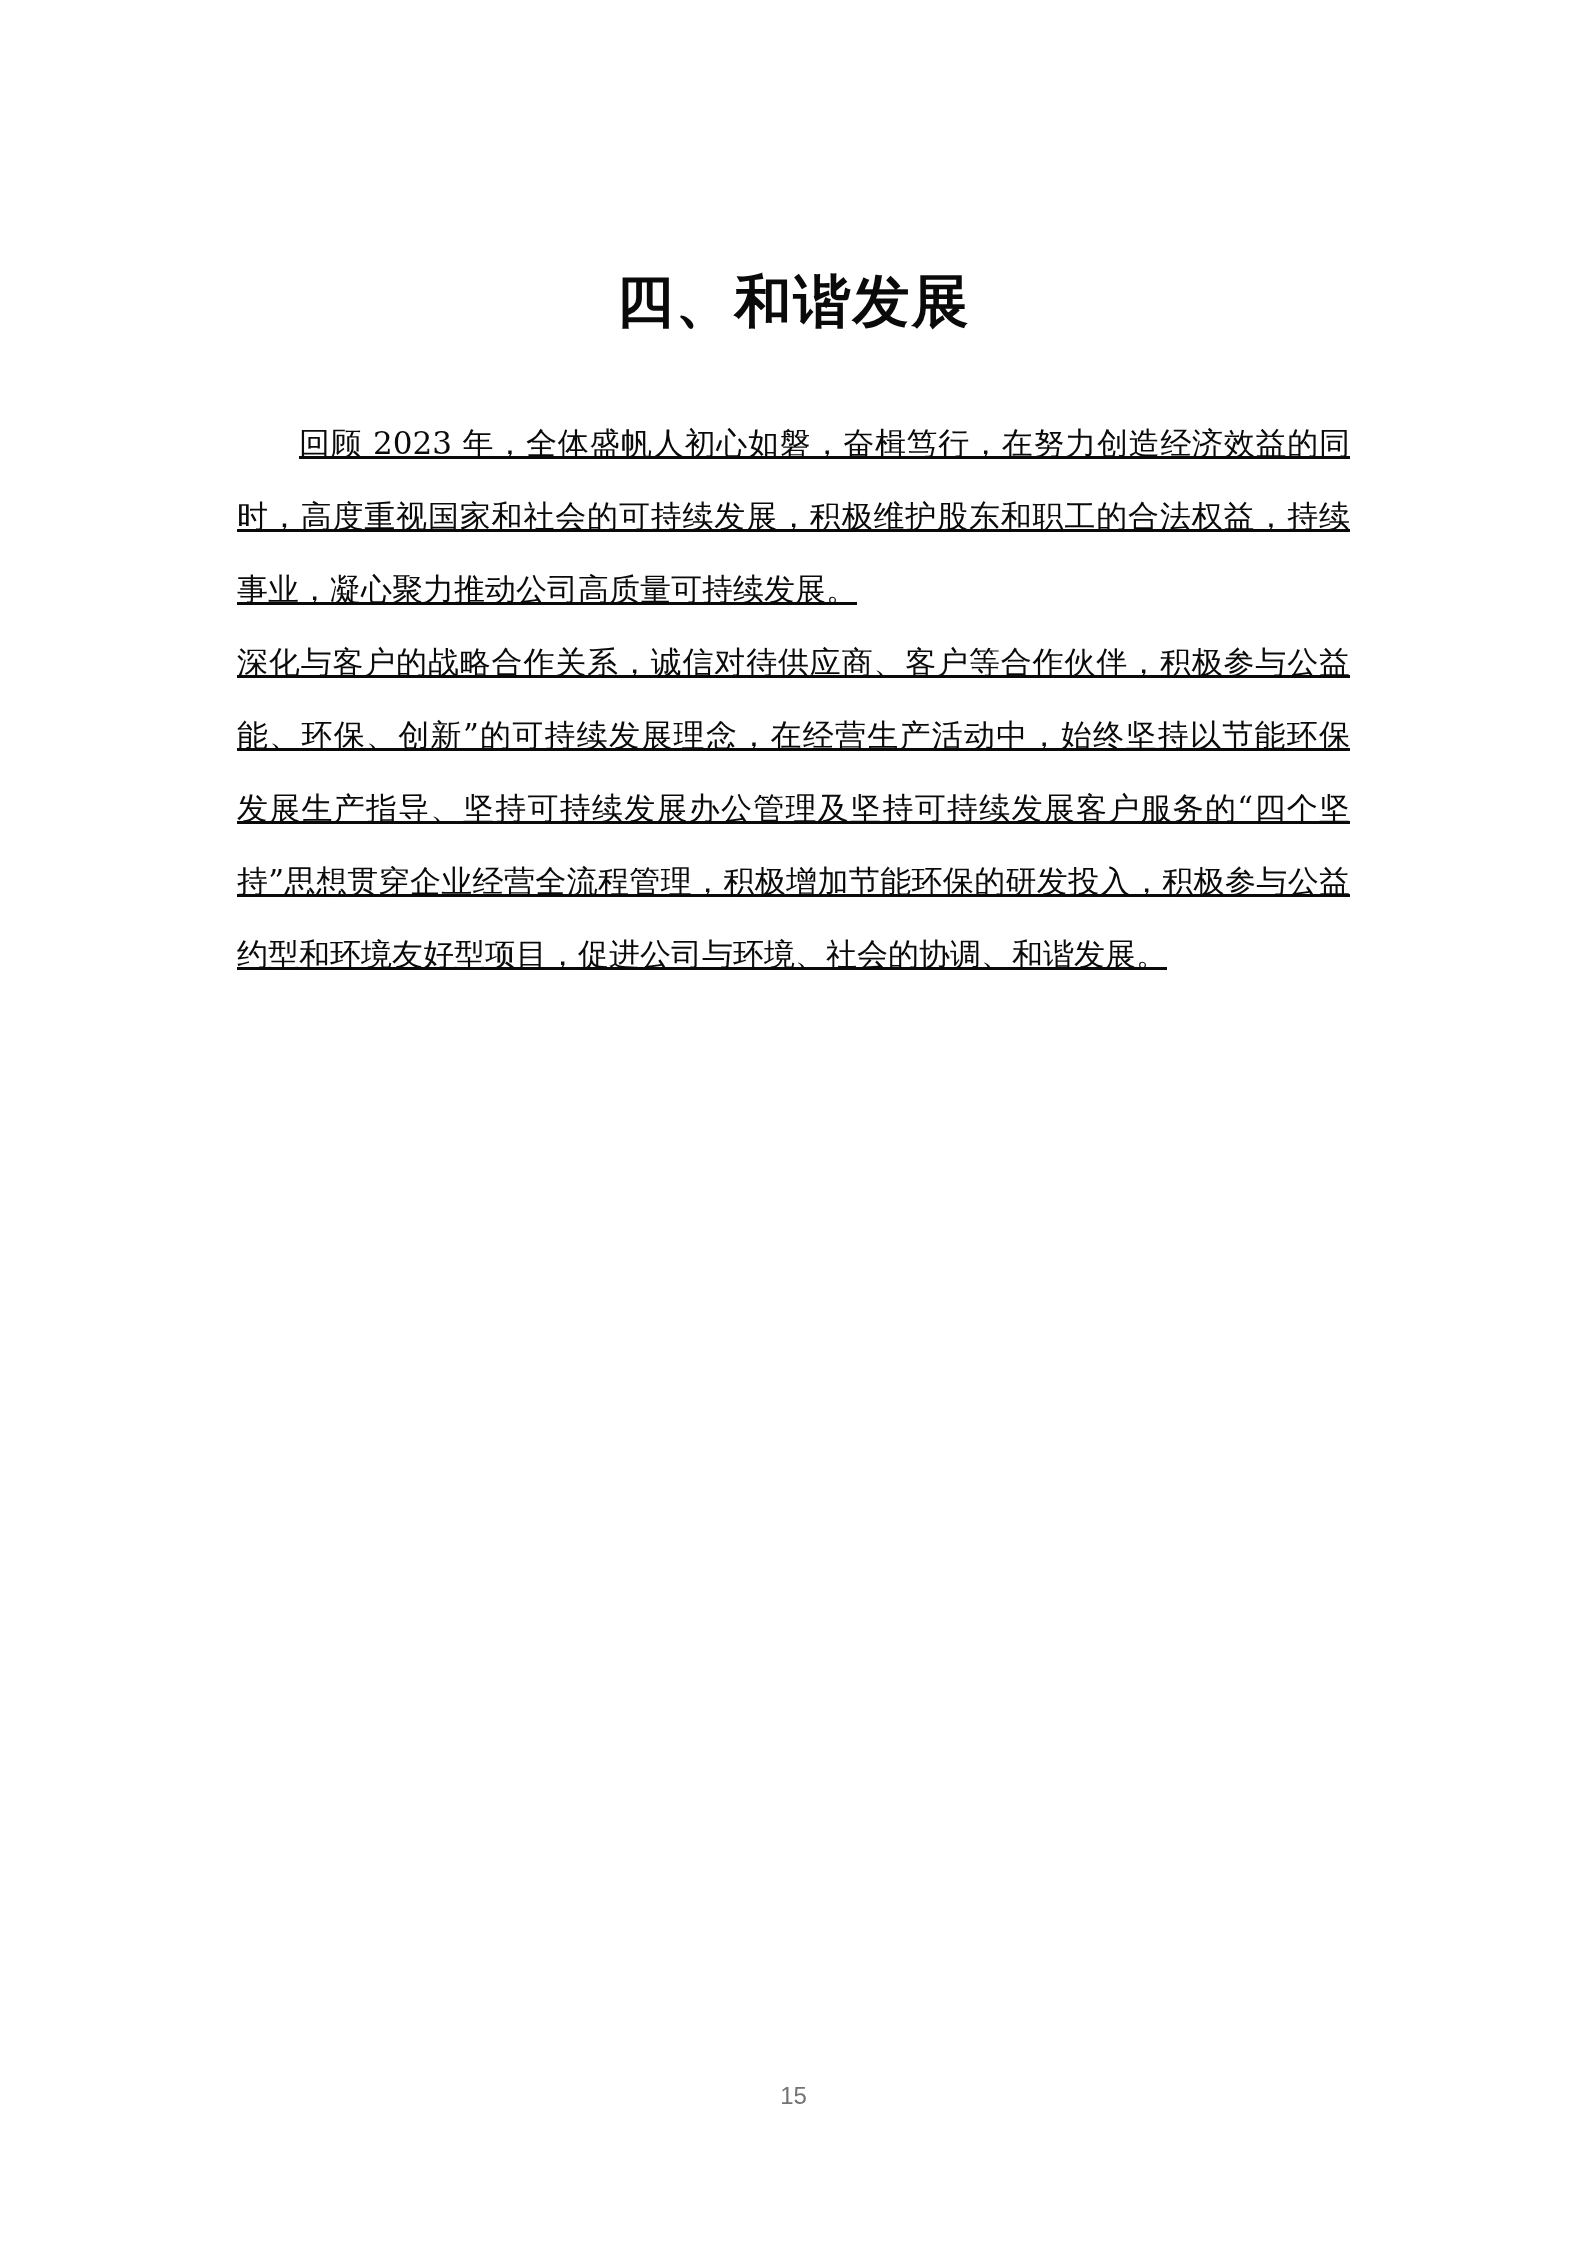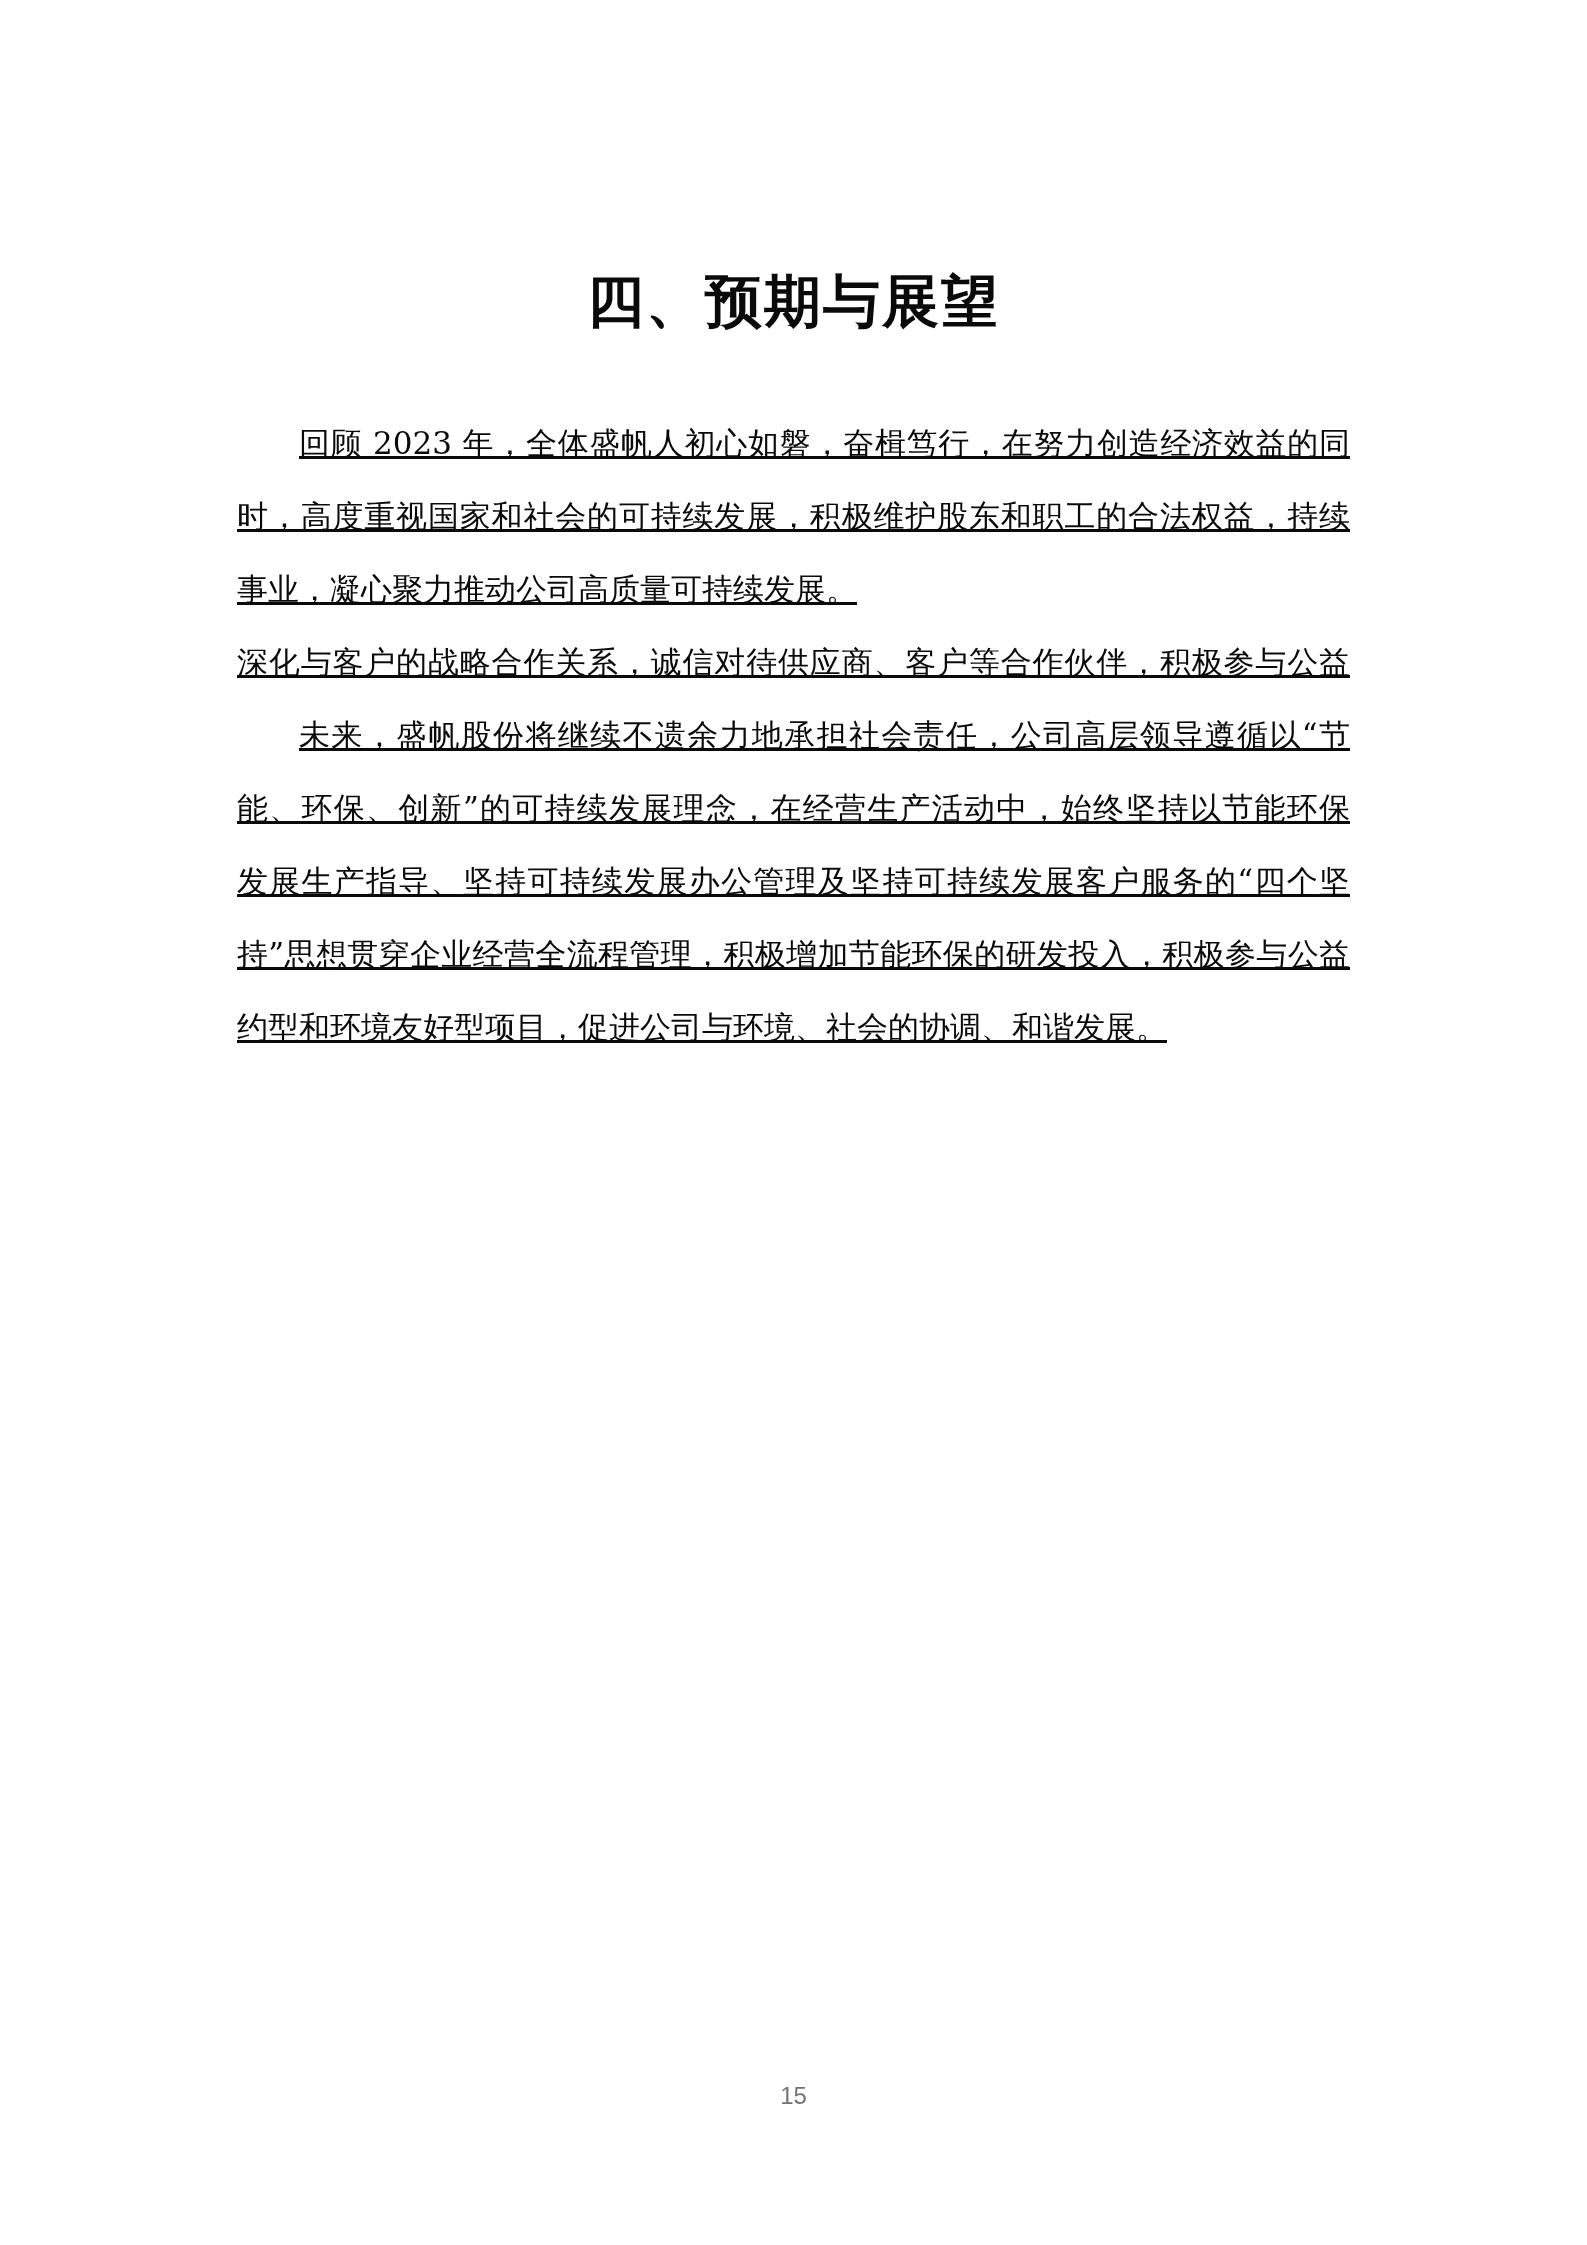--- a/index.html
+++ b/index.html
@@ -66,31 +66,30 @@
     font-size: 24px;
     font-weight: 400;
     color: #737373;
   }
 </style>
 </head>
 <body>
 
 <div class="page">
 
-  <h1 class="doc-title">四、预期与展望</h1>
+  <h1 class="doc-title">四、和谐发展</h1>
 
   <div class="doc-body" id="doc-body">
       <div class="para">
         <div class="line first">回顾 2023 年，全体盛帆人初心如磐，奋楫笃行，在努力创造经济效益的同</div>
         <div class="line">时，高度重视国家和社会的可持续发展，积极维护股东和职工的合法权益，持续</div>
         <div class="line last">事业，凝心聚力推动公司高质量可持续发展。</div>
         <div class="line">深化与客户的战略合作关系，诚信对待供应商、客户等合作伙伴，积极参与公益</div>
       </div>
       <div class="para">
-        <div class="line first">未来，盛帆股份将继续不遗余力地承担社会责任，公司高层领导遵循以“节</div>
         <div class="line">能、环保、创新”的可持续发展理念，在经营生产活动中，始终坚持以节能环保</div>
         <div class="line">发展生产指导、坚持可持续发展办公管理及坚持可持续发展客户服务的“四个坚</div>
         <div class="line">持”思想贯穿企业经营全流程管理，积极增加节能环保的研发投入，积极参与公益</div>
         <div class="line last">约型和环境友好型项目，促进公司与环境、社会的协调、和谐发展。</div>
       </div>
     </div>
 
   <div class="page-number">15</div>
 
 </div>

